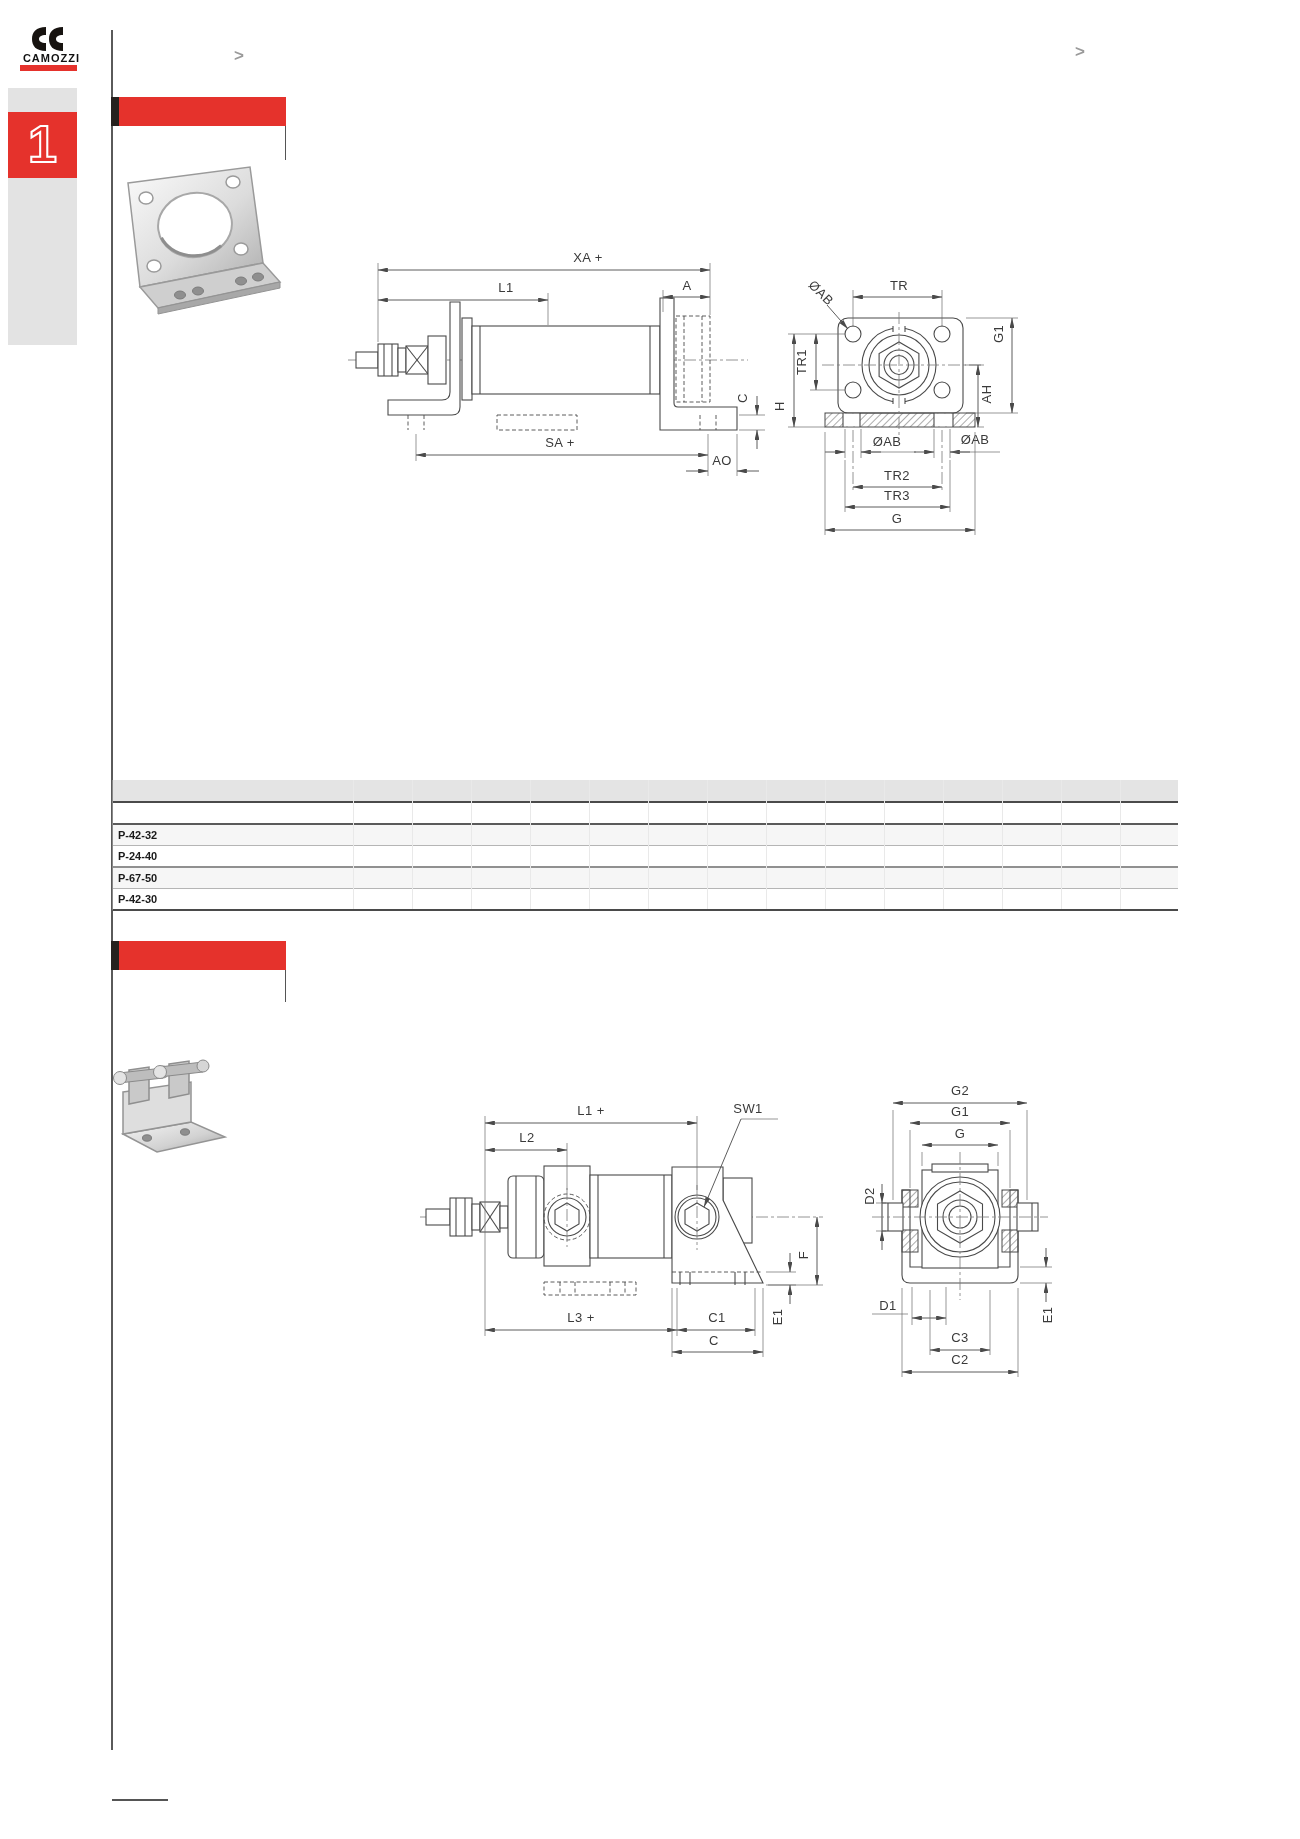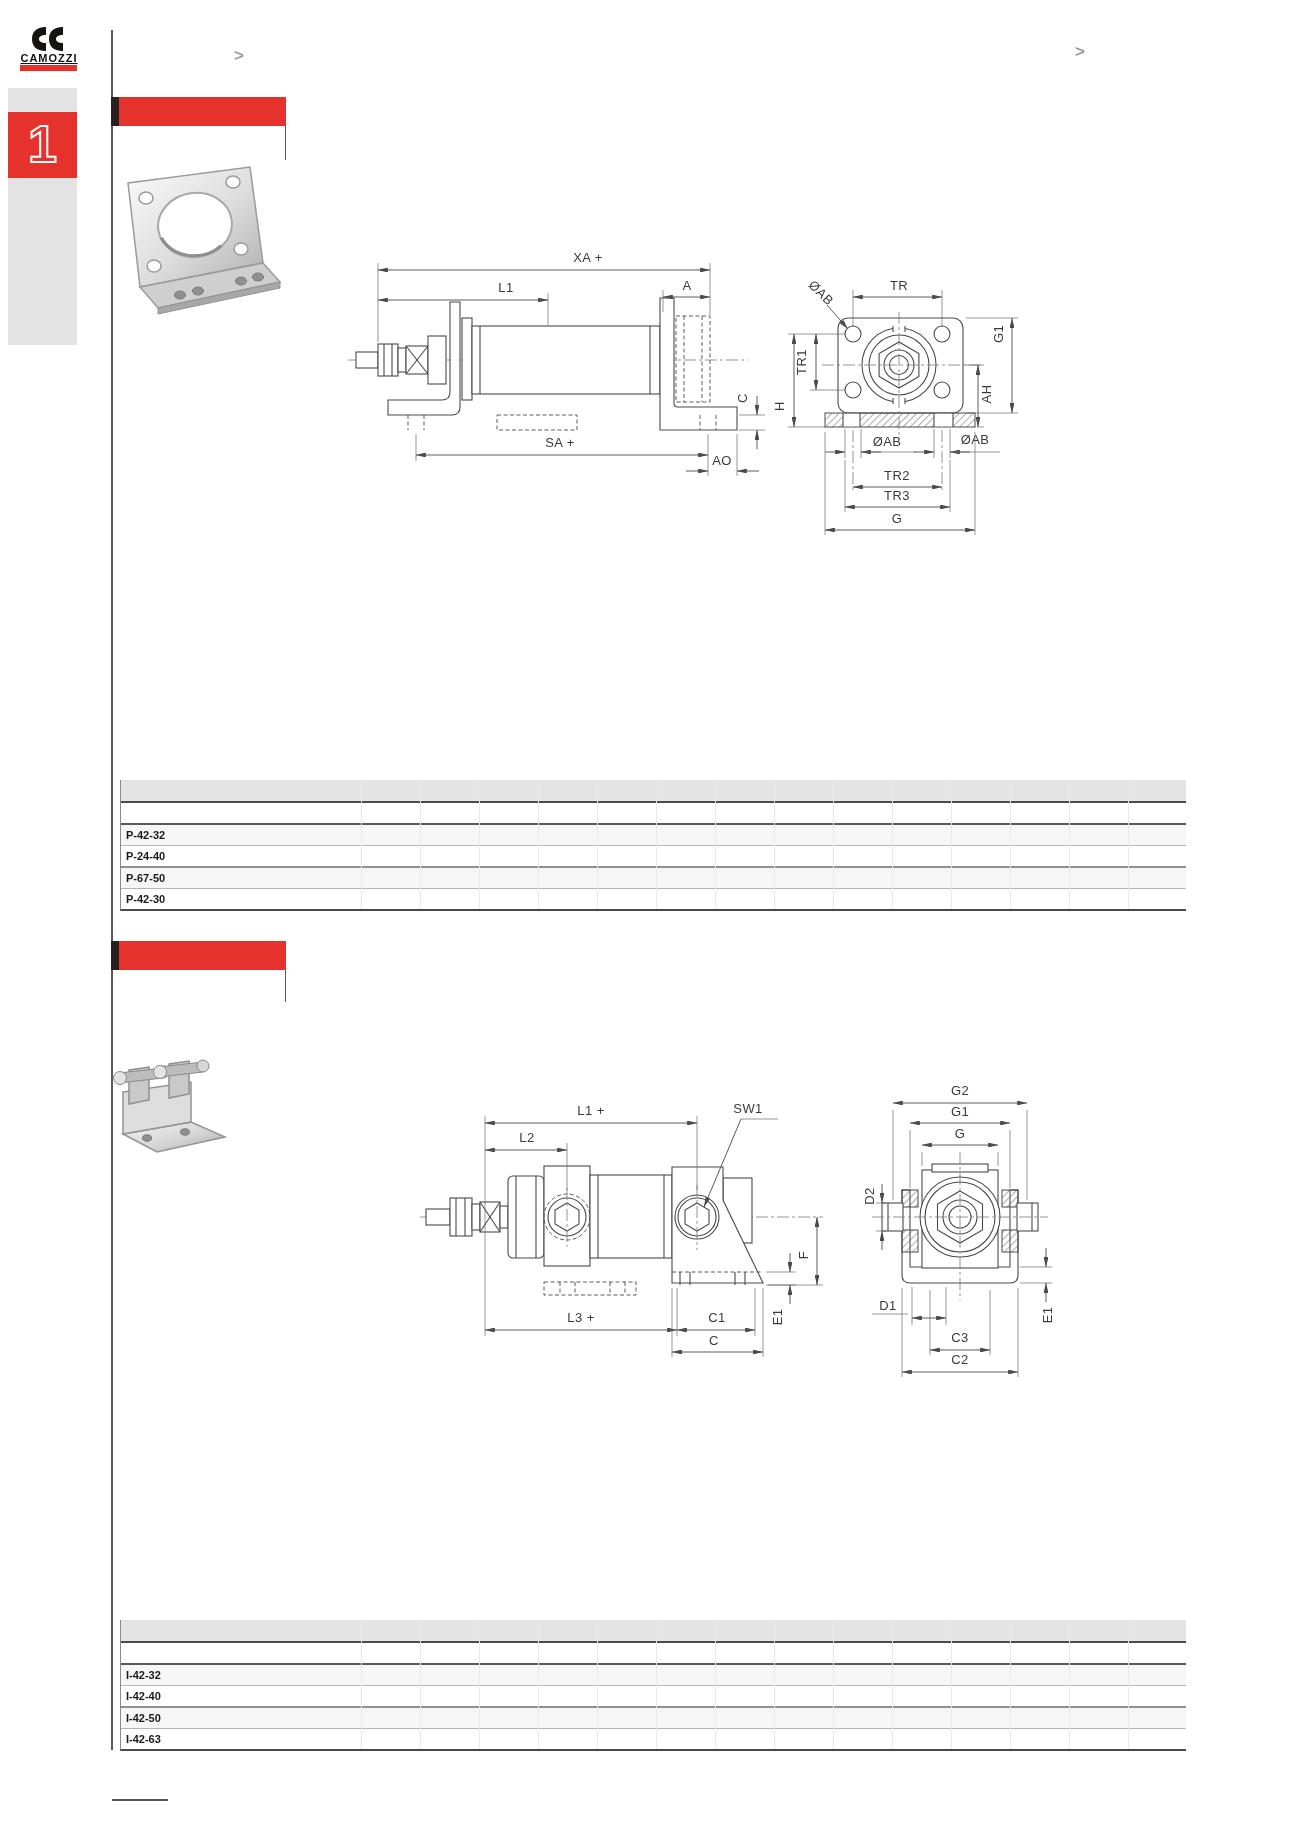--- a/index.html
+++ b/index.html
@@ -1,34 +1,34 @@
 <!DOCTYPE html>
 <html><head>
 <meta charset="utf-8">
 <style>
   html,body{margin:0;padding:0;background:#fff;}
   #page{position:relative;width:1300px;height:1839px;background:#ffffff;overflow:hidden;
         font-family:"Liberation Sans",sans-serif;color:#222;}
   
-  .brand-text{position:absolute;left:18px;top:52px;width:62px;text-align:center;
-              font-weight:bold;font-size:11px;letter-spacing:1px;color:#111;text-decoration:underline;}
+  .brand-text{position:absolute;left:18px;top:52px;width:62px;text-align:right;
+              font-weight:bold;font-size:11px;letter-spacing:1px;color:#111;}
   .brand-bar{position:absolute;left:20px;top:65px;width:57px;height:6px;background:#e5322c;}
   .crumb{position:absolute;font-size:17px;font-weight:bold;color:#9a9a9a;}
   
   .vline{position:absolute;background:#555;}
   
   .side-gray{position:absolute;left:8px;width:69px;background:#e3e3e3;}
   .chapter{position:absolute;left:8px;top:112px;width:69px;height:66px;background:#e5322c;
            text-align:center;line-height:64px;font-size:52px;font-weight:bold;
            color:#e5322c;-webkit-text-stroke:2px #ffffff;}
   
   .titlebar{position:absolute;left:111px;width:175px;height:29px;background:#e5322c;}
   .titlebar .black{position:absolute;left:0;top:0;width:8px;height:29px;background:#26211e;}
   
-  .cat-table{position:absolute;left:120px;width:1065px;background:#fff;
+  .cat-table{position:absolute;left:112px;width:1065px;background:#fff;
              border-bottom:2px solid #4a4a4a;border-left:1px solid #8a8a8a;}
   .t-head{height:21px;background:#e4e4e4;border-bottom:2px solid #4a4a4a;}
   .t-sub{height:20px;border-bottom:2px solid #5a5a5a;background:#fff;}
   .t-row{height:20px;line-height:20px;font-size:11px;font-weight:bold;color:#1a1a1a;
          padding-left:5px;border-bottom:1px solid #b5b5b5;background:#fff;}
   .t-row.alt{background:#f6f6f6;}
   .t-row.mid{border-bottom:2px solid #909090;}
   .t-row.last{border-bottom:none;}
   .colgrid{position:absolute;left:240px;top:0;bottom:0;right:0;
            background:repeating-linear-gradient(90deg,#e9e9e9 0 1px,transparent 1px 59px);
@@ -416,24 +416,15 @@
     <line class="dim" x1="902" y1="1372" x2="1018" y2="1372" marker-start="url(#ar2)" marker-end="url(#ar2)"></line>
     <text class="lbl" x="960" y="1364" text-anchor="middle">C2</text>
 
     <line class="ext" x1="1020" y1="1267" x2="1052" y2="1267"></line>
       <line class="ext" x1="1020" y1="1283" x2="1052" y2="1283"></line>
     <line class="dim" x1="1046" y1="1248" x2="1046" y2="1267" marker-end="url(#ar2)"></line>
     <line class="dim" x1="1046" y1="1302" x2="1046" y2="1283" marker-end="url(#ar2)"></line>
     <text class="lbl" transform="translate(1052,1315) rotate(-90)" text-anchor="middle">E1</text>
   </svg>
 
-  <div class="cat-table" style="top:1620px">
-    <div class="t-head"></div>
-    <div class="t-sub"></div>
-    <div class="t-row alt"><span>I-42-32</span></div>
-    <div class="t-row mid"><span>I-42-40</span></div>
-    <div class="t-row alt"><span>I-42-50</span></div>
-    <div class="t-row last"><span>I-42-63</span></div>
-    <div class="colgrid"></div>
-  </div>
 
   <div class="footer-line"></div>
 </div>
 
 </body></html>

